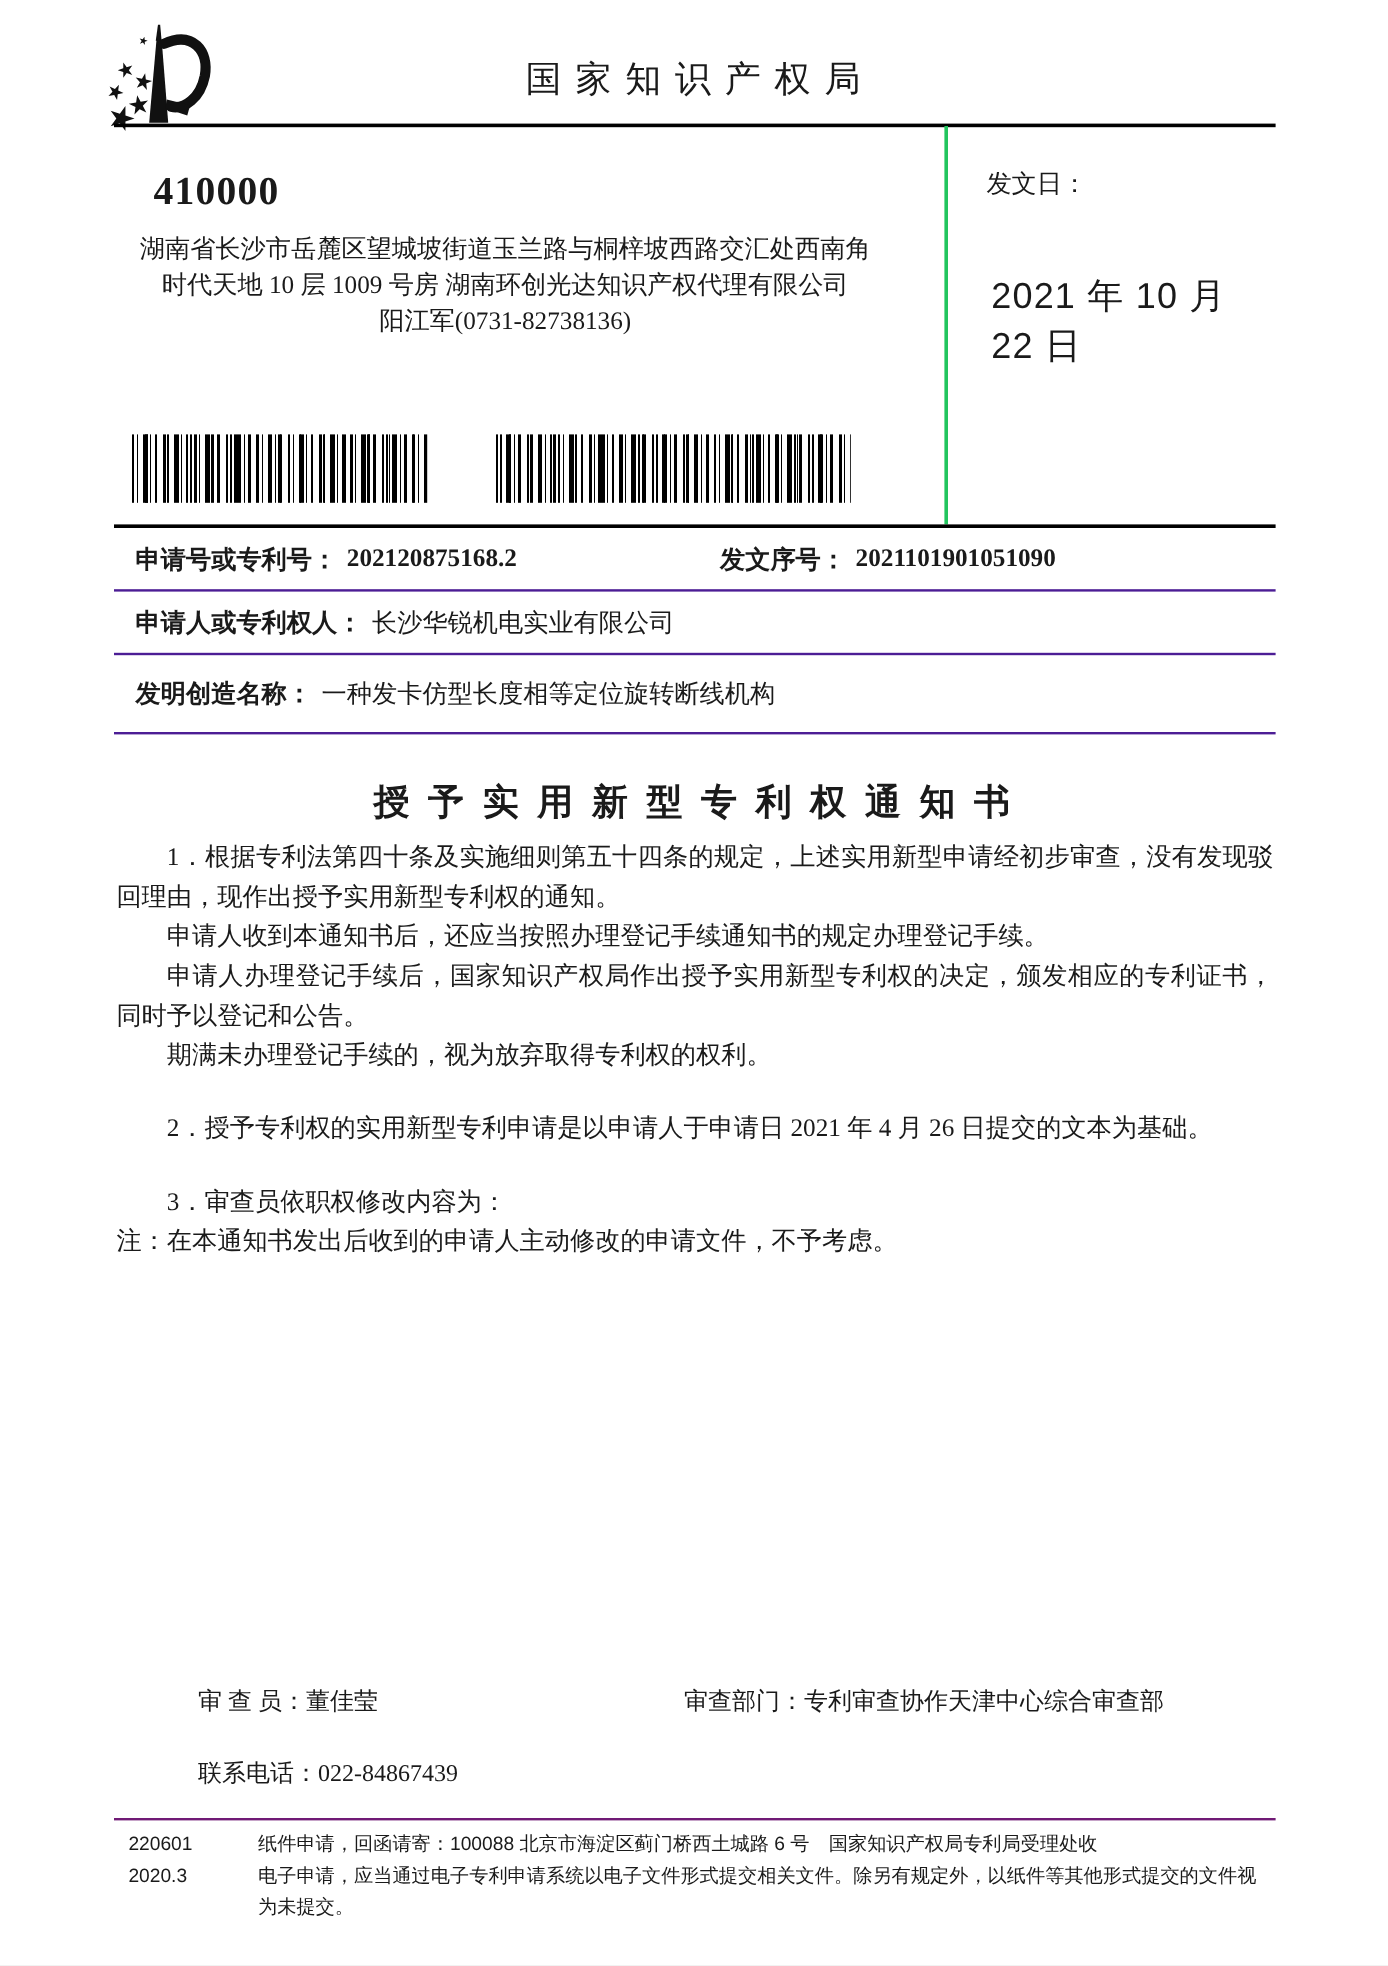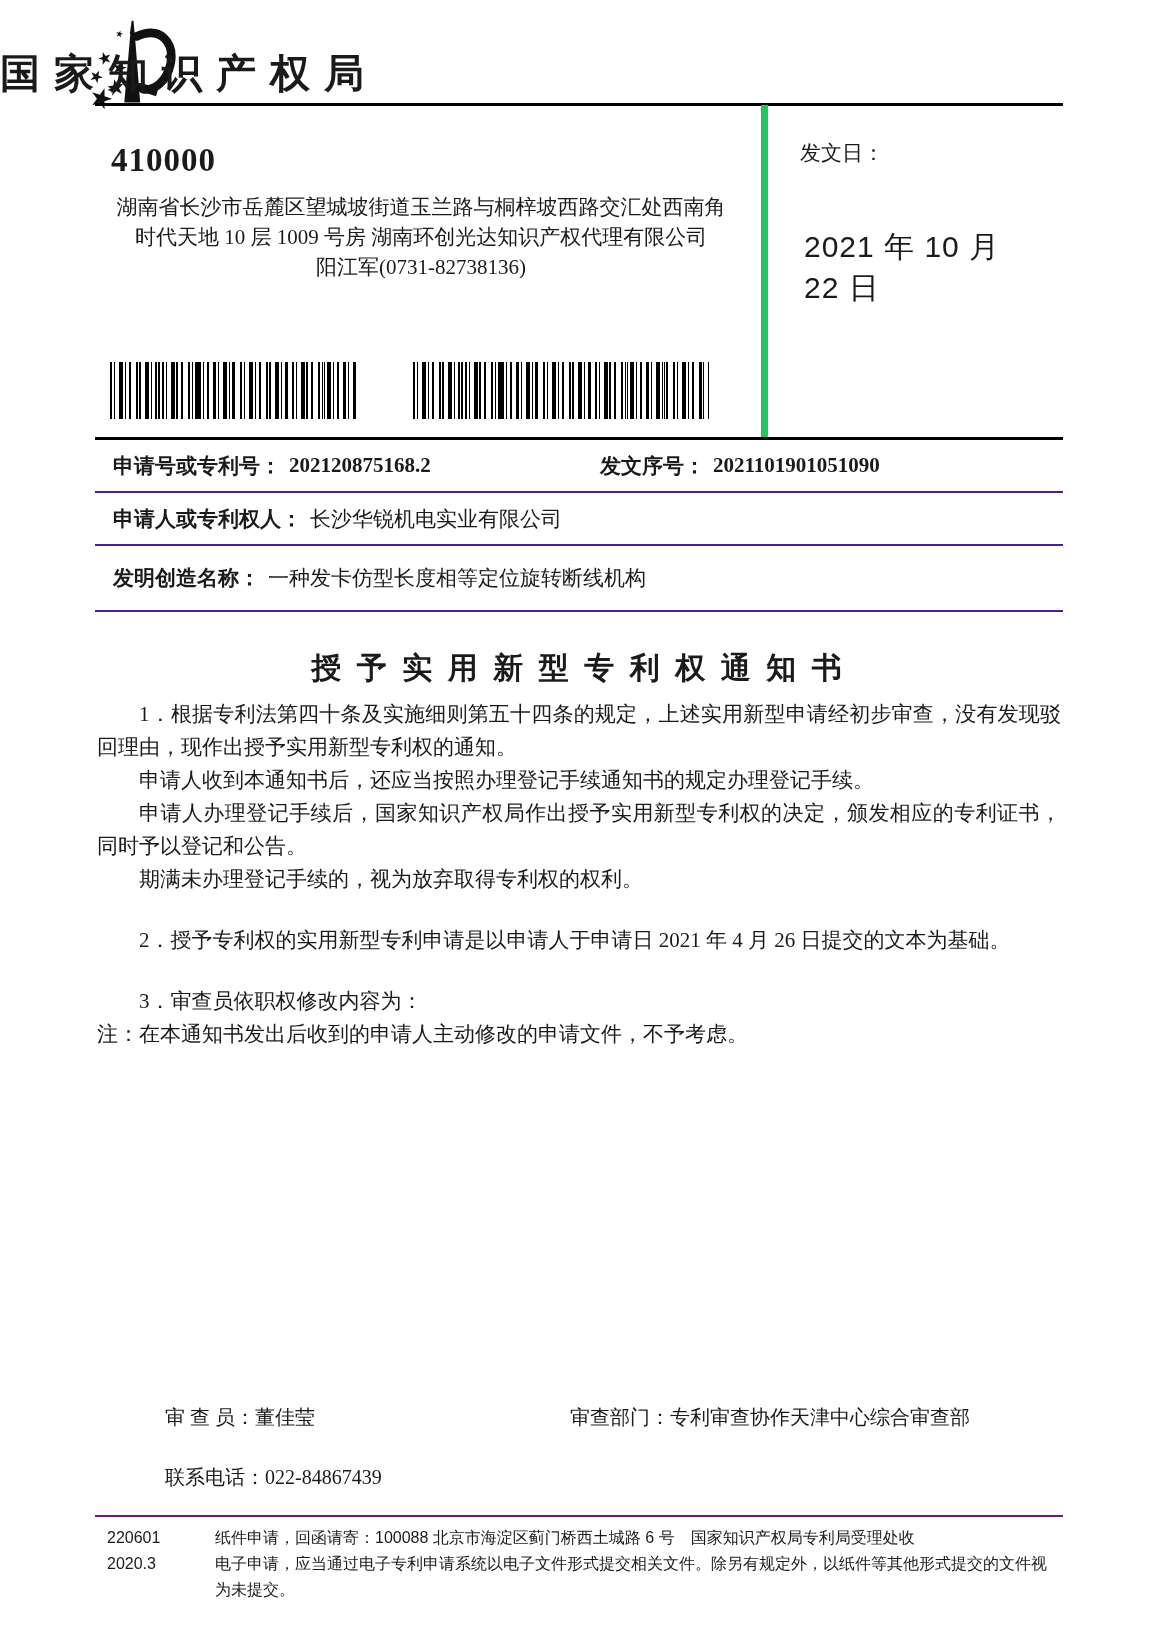--- a/index.html
+++ b/index.html
@@ -2,30 +2,30 @@
 <html><head>
 <meta charset="utf-8">
 <style>
   html,body{margin:0;padding:0;background:#e8e8e8}
   .page{position:relative;width:1157px;height:1638px;background:#ffffff;color:#1a1a1a;
         font-family:"Liberation Serif","DejaVu Serif",serif;overflow:hidden;margin:0 auto}
   .abs{position:absolute}
 
   
   .logo{left:56px;top:18px;width:122px;height:98px}
-  .agency{left:0;right:0;top:46px;font-size:40px;font-weight:bold;letter-spacing:2px}
+  .agency{left:0;right:0;top:46px;text-align:center;font-size:30px;font-weight:normal;letter-spacing:2px}
   .rule-top{left:95px;top:103px;width:968px;height:3px;background:#000}
 
   
   .recipient{left:95px;top:138px;width:660px}
-  .postcode{margin-left:16px;font-size:33px;font-weight:bold;letter-spacing:1px;line-height:44px}
+  .postcode{margin-left:33px;font-size:33px;font-weight:bold;letter-spacing:1px;line-height:44px}
   .addr-lines{width:624px;margin:10px 0 0 14px;text-align:center;font-size:21px;line-height:30px}
 
   
-  .dispatch{left:761px;top:105px;width:276px;height:332px;border-left:7px solid #22c55e;box-sizing:border-box}
+  .dispatch{left:787px;top:105px;width:276px;height:332px;border-left:3px solid #22c55e;box-sizing:border-box}
   .dispatch-label{margin:34px 0 0 32px;font-size:21px}
   .dispatch-date{margin:60px 0 0 36px;font-size:30px;font-family:"Liberation Sans","DejaVu Sans",sans-serif;letter-spacing:1px}
 
   
   .barcode{top:362px;height:57px;background-color:#fff;background-image:
       repeating-linear-gradient(90deg,
         #000 0px,#000 2px,transparent 2px,transparent 4px,
         #000 4px,#000 5px,transparent 5px,transparent 9px,
         #000 9px,#000 13px,transparent 13px,transparent 15px,
         #000 15px,#000 16px,transparent 16px,transparent 19px,

